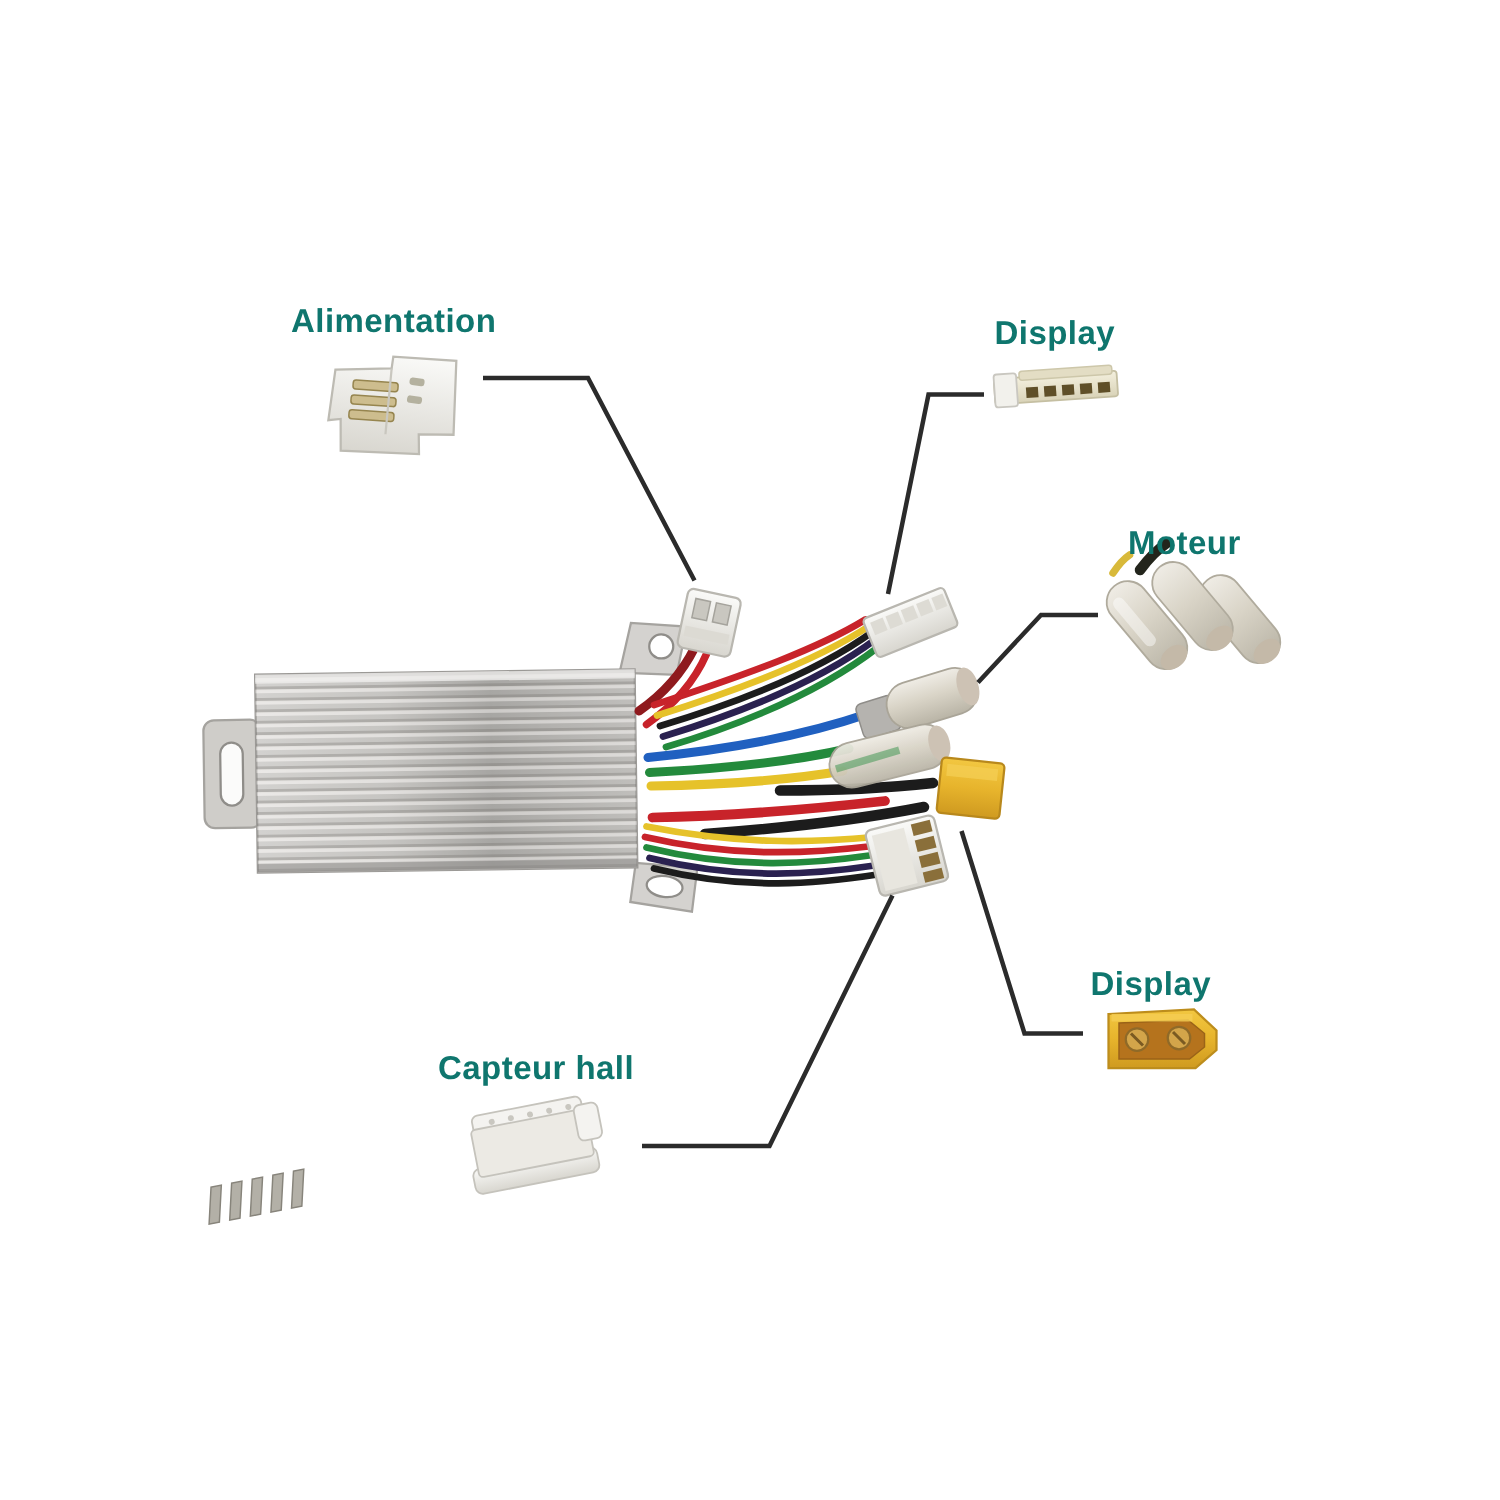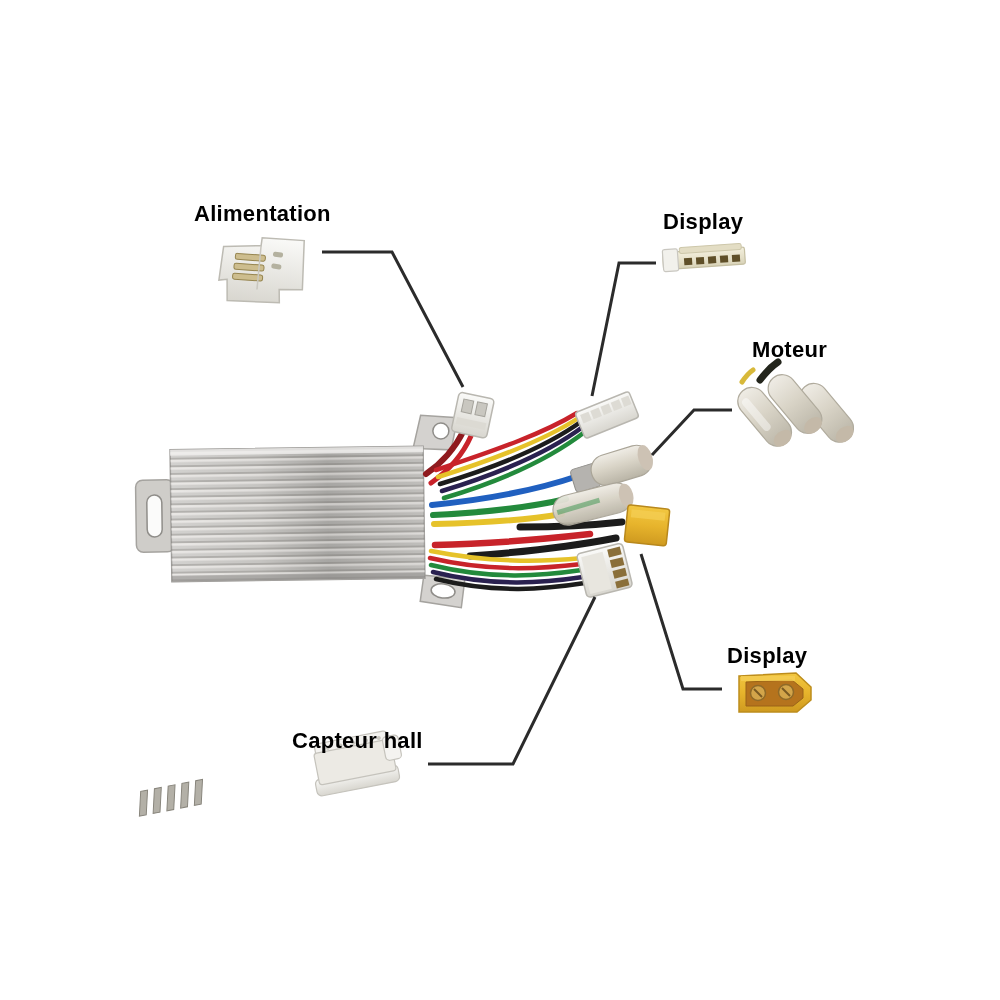--- a/index.html
+++ b/index.html
@@ -9,28 +9,28 @@
     background:#ffffff;
     overflow:hidden;
     font-family:"Liberation Sans","DejaVu Sans",sans-serif;
   }
   .art{position:absolute;left:0;top:0;}
   .label{
     position:absolute;
     font-weight:700;
     font-size:22px;
     letter-spacing:0.3px;
-    color:#000000;
+    color:#0f766e;
     white-space:nowrap;
   }
   .label-alimentation{left:194px;top:201px;}
   .label-display{left:663px;top:209px;}
-  .label-moteur{left:752px;top:337px;text-align:right;}
+  .label-moteur{left:752px;top:349px;text-align:right;}
   .label-batterie{left:727px;top:643px;}
-  .label-capteur-hall{left:292px;top:728px;}
+  .label-capteur-hall{left:292px;top:699px;}
 </style>
 </head>
 <body>
 
 <div class="canvas">
 
   <svg class="art" width="1000" height="1000" viewBox="0 0 1000 1000">
     <defs>
       <linearGradient id="silver" x1="0" y1="0" x2="1" y2="0">
         <stop offset="0" stop-color="#e3e1df"></stop>

